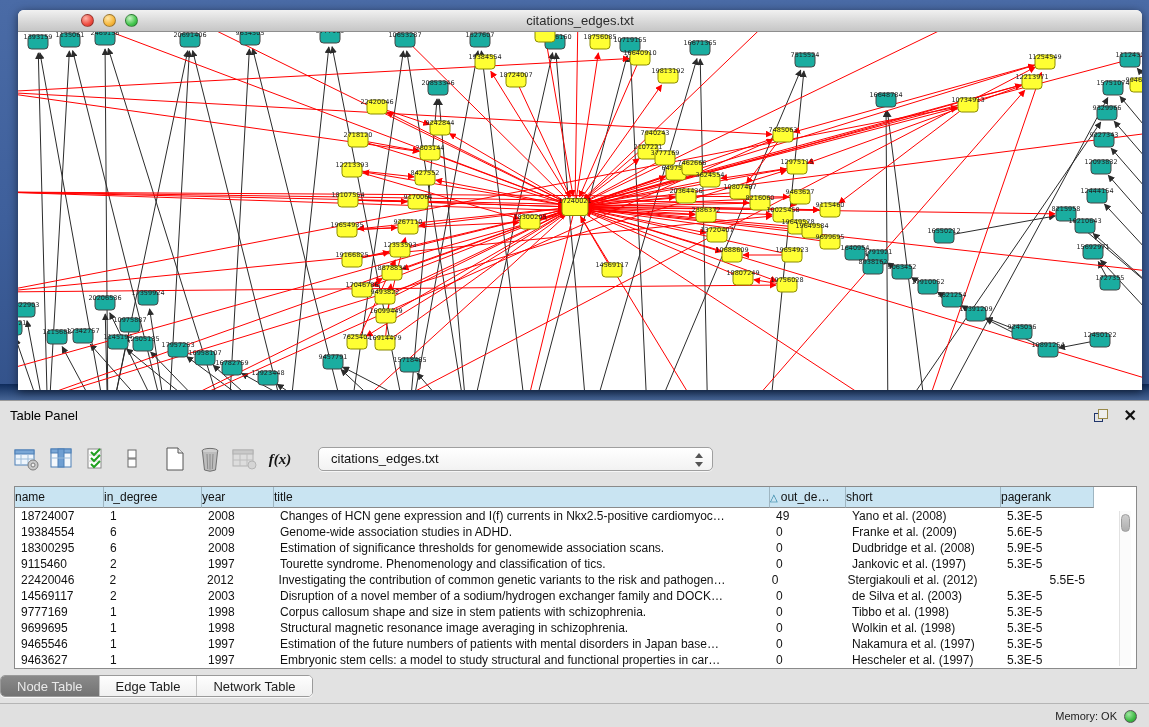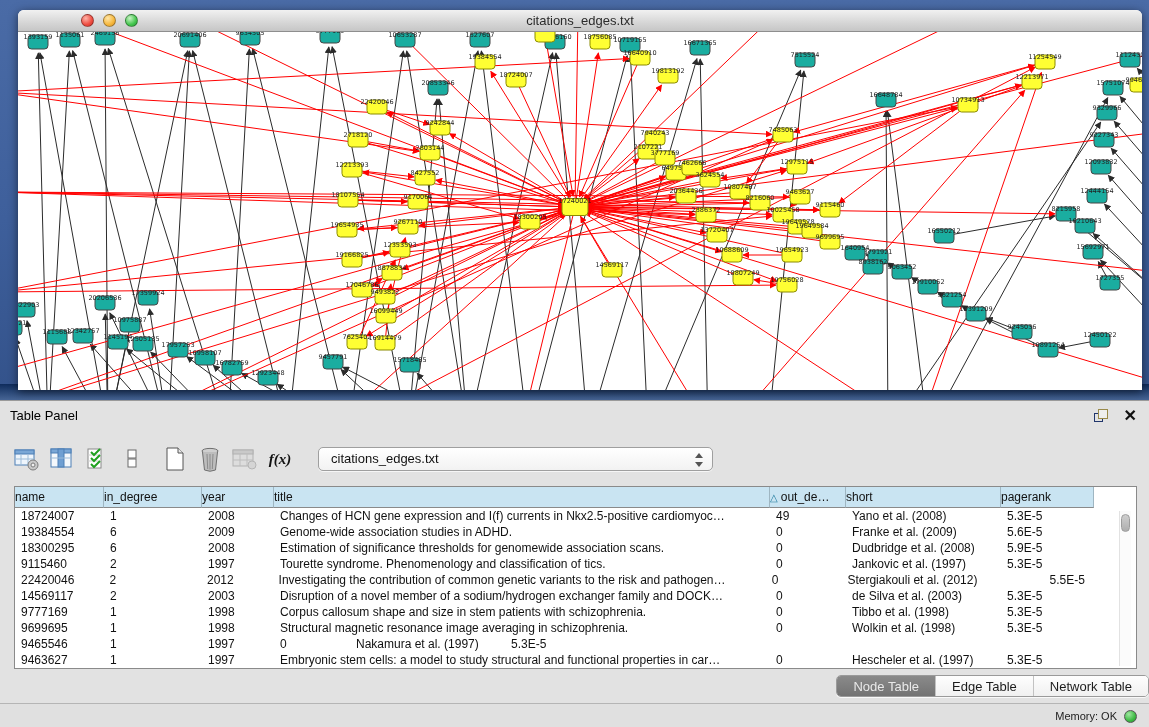--- a/index.html
+++ b/index.html
@@ -60,21 +60,21 @@
     font-size:12px; color:#111; text-align:left; line-height:20px; overflow:hidden; white-space:nowrap; }
   .th .tri { color:#1f7a9e; font-size:10px; margin-right:3px; }
   .tr { display:flex; height:16px; }
   .td { font-size:12px; color:#111; line-height:16px; padding-left:6px;
     overflow:hidden; white-space:nowrap; }
   .vscroll { position:absolute; right:5px; top:24px; width:12px; height:155px;
     background:#fbfbfb; border-left:1px solid #e2e2e2; }
   .vthumb { position:absolute; left:1px; top:3px; width:9px; height:18px; border-radius:5px;
     background:linear-gradient(180deg,#cfcfcf,#aeaeae); border:1px solid #9c9c9c; }
 
-  .tabbar { position:absolute; left:0; top:274px; width:1149px; display:flex; justify-content:flex-end; }
+  .tabbar { position:absolute; left:0; top:274px; width:1149px; display:flex; justify-content:flex-start; }
   .segmented { display:flex; height:22px; border:1px solid #9a9a9a; border-radius:5px; overflow:hidden;
     background:#fcfcfc; box-shadow:0 1px 0 rgba(255,255,255,.8); }
   .segment { padding:0 16px; font-size:13px; line-height:21px; color:#1c1c1c; background:linear-gradient(180deg,#fefefe,#f0f0f0);
     border-left:1px solid #c2c2c2; }
   .segment:first-child { border-left:none; }
   .segment.selected { background:linear-gradient(180deg,#8a8a8a,#737373); color:#e9e9e9; border-left:none; }
 
   .statusbar { position:absolute; left:0; bottom:0; width:1149px; height:24px;
     background:#e0e0e0; border-top:1px solid #b5b5b5; }
   .status-right { position:absolute; right:12px; top:0; height:24px; display:flex; align-items:center; gap:7px;justify-content:flex-end; }
@@ -653,20 +653,21 @@
           <div class="td" style="width: 72px;">1998</div>
           <div class="td" style="width: 496px;">Structural magnetic resonance image averaging in schizophrenia.</div>
           <div class="td" style="width: 76px;">0</div>
           <div class="td" style="width: 155px;">Wolkin et al. (1998)</div>
           <div class="td" style="width: 93px;">5.3E-5</div>
         </div>
         <div class="tr">
           <div class="td" style="width: 89px;">9465546</div>
           <div class="td" style="width: 98px;">1</div>
           <div class="td" style="width: 72px;">1997</div>
+          <div class="td" style="width: 496px;">Estimation of the future numbers of patients with mental disorders in Japan base…</div>
           <div class="td" style="width: 76px;">0</div>
           <div class="td" style="width: 155px;">Nakamura et al. (1997)</div>
           <div class="td" style="width: 93px;">5.3E-5</div>
         </div>
         <div class="tr">
           <div class="td" style="width: 89px;">9463627</div>
           <div class="td" style="width: 98px;">1</div>
           <div class="td" style="width: 72px;">1997</div>
           <div class="td" style="width: 496px;">Embryonic stem cells: a model to study structural and functional properties in car…</div>
           <div class="td" style="width: 76px;">0</div>

